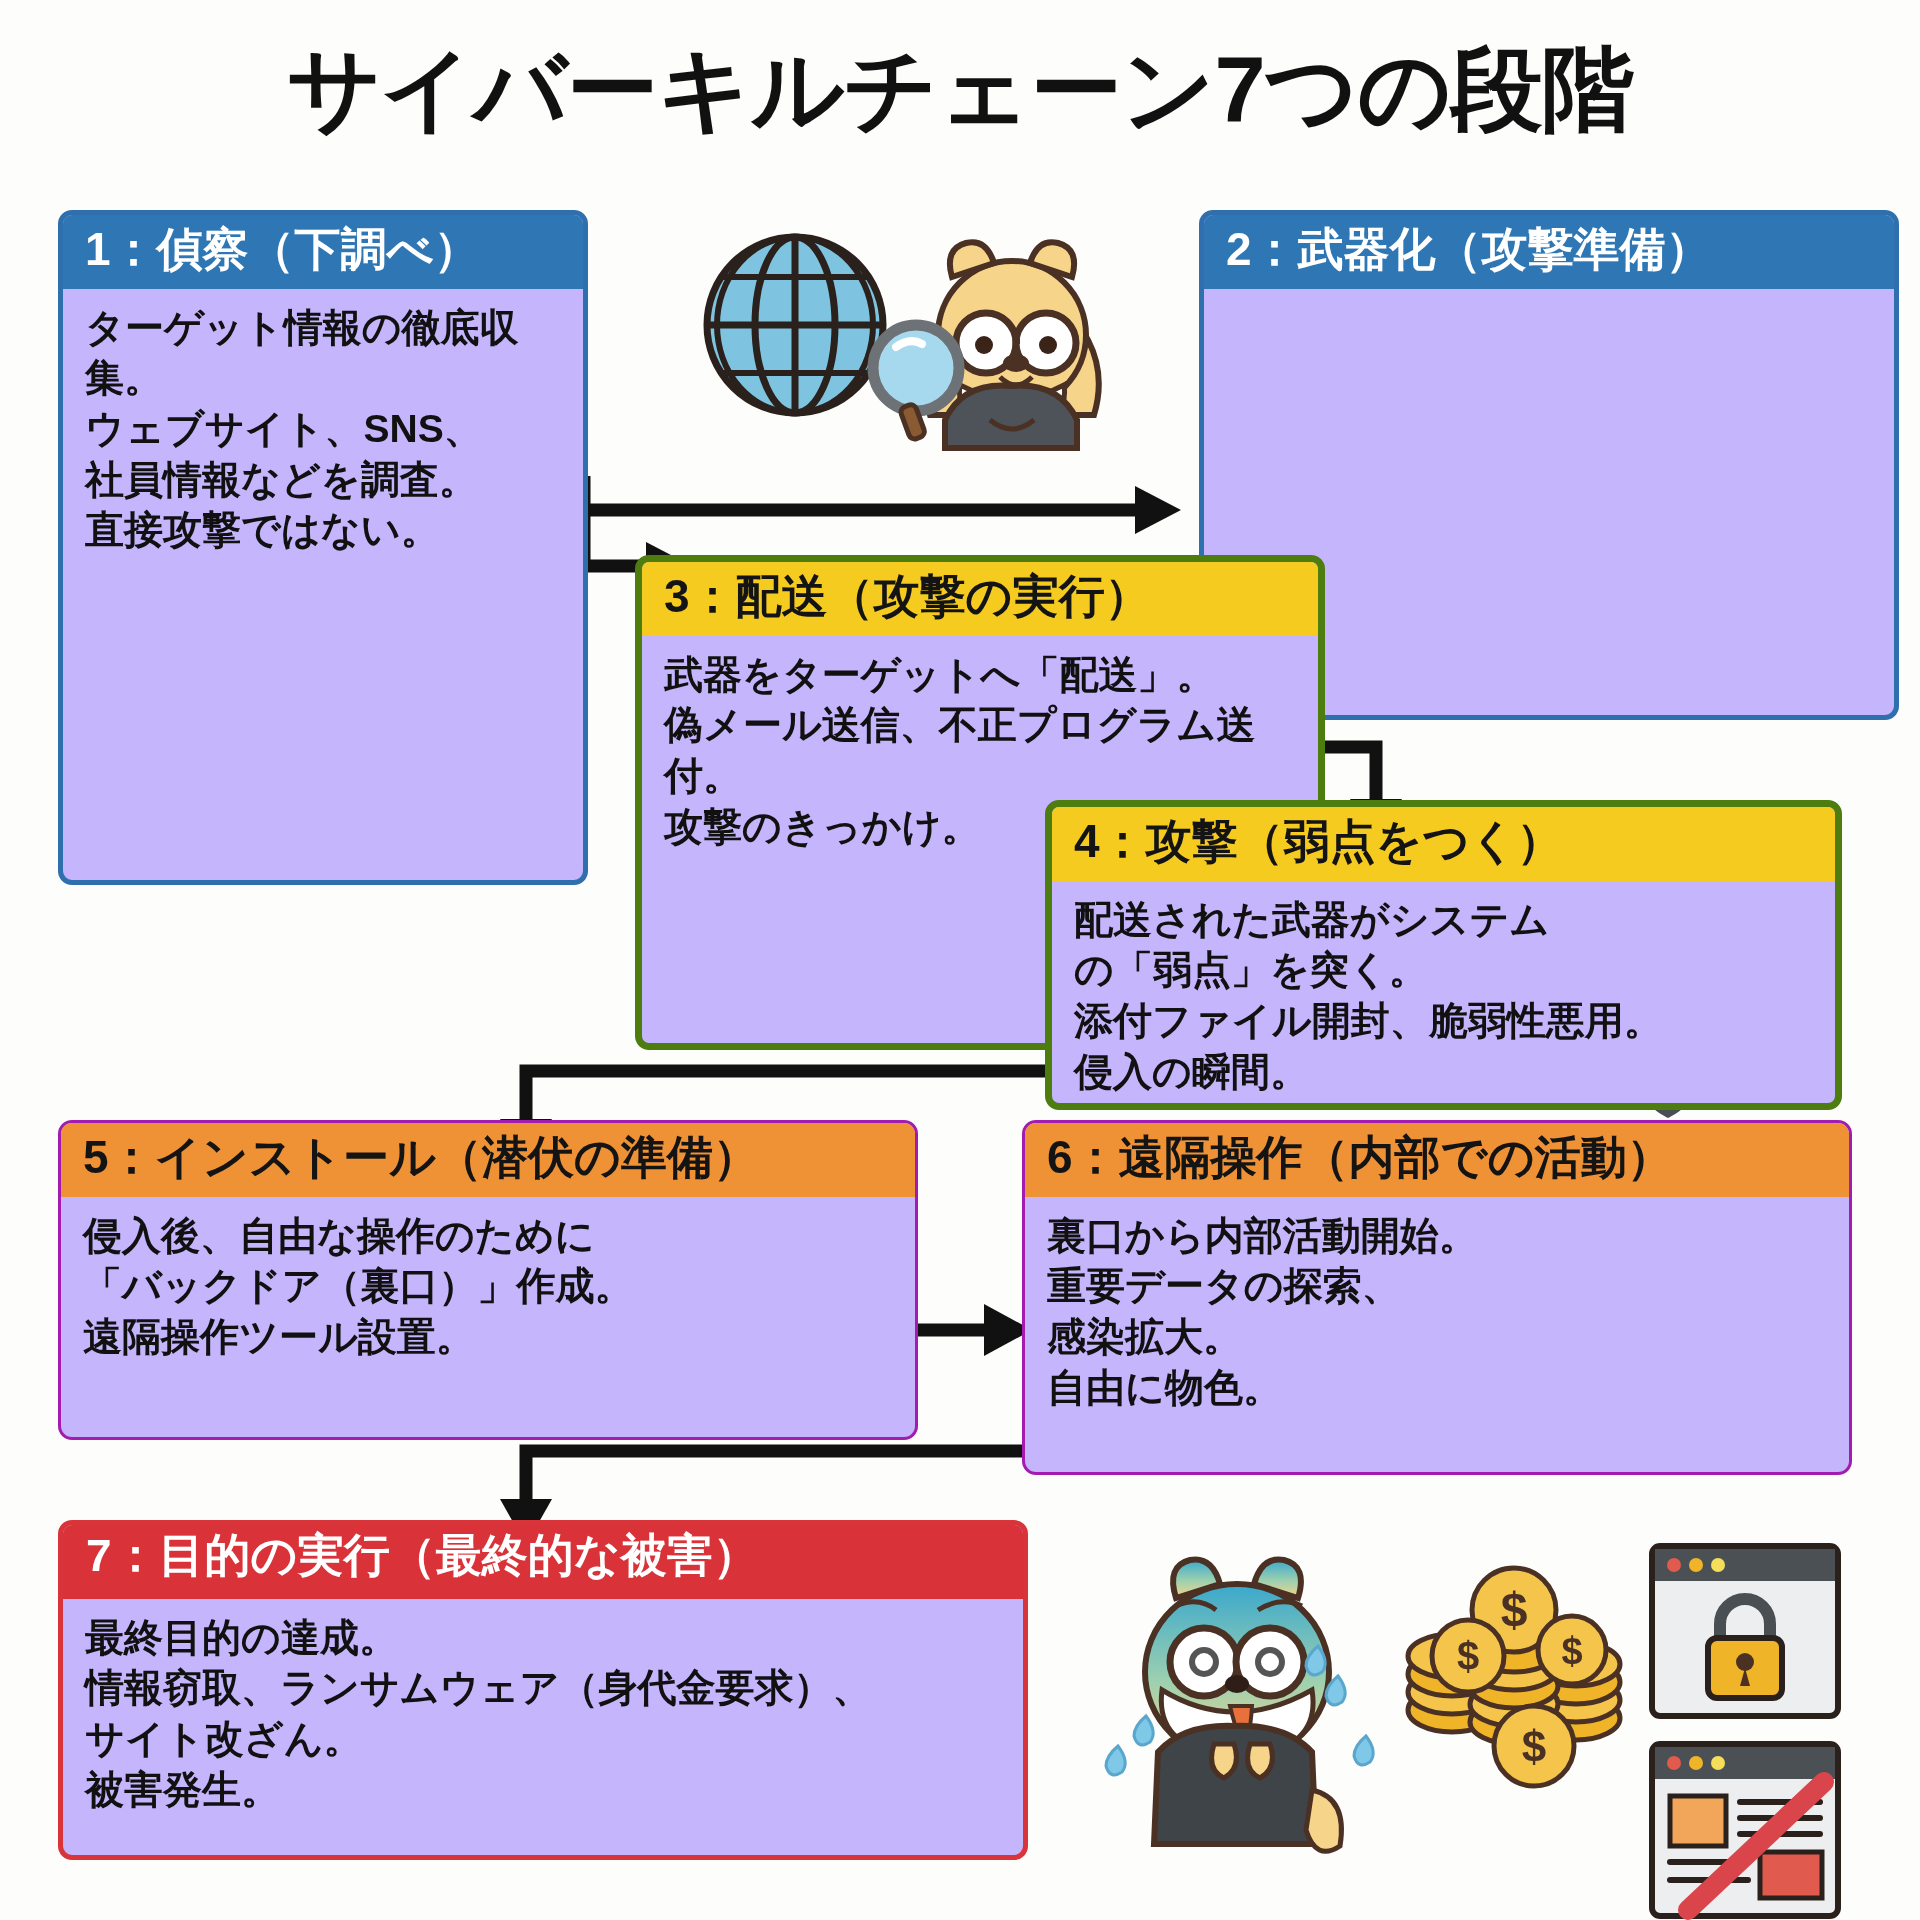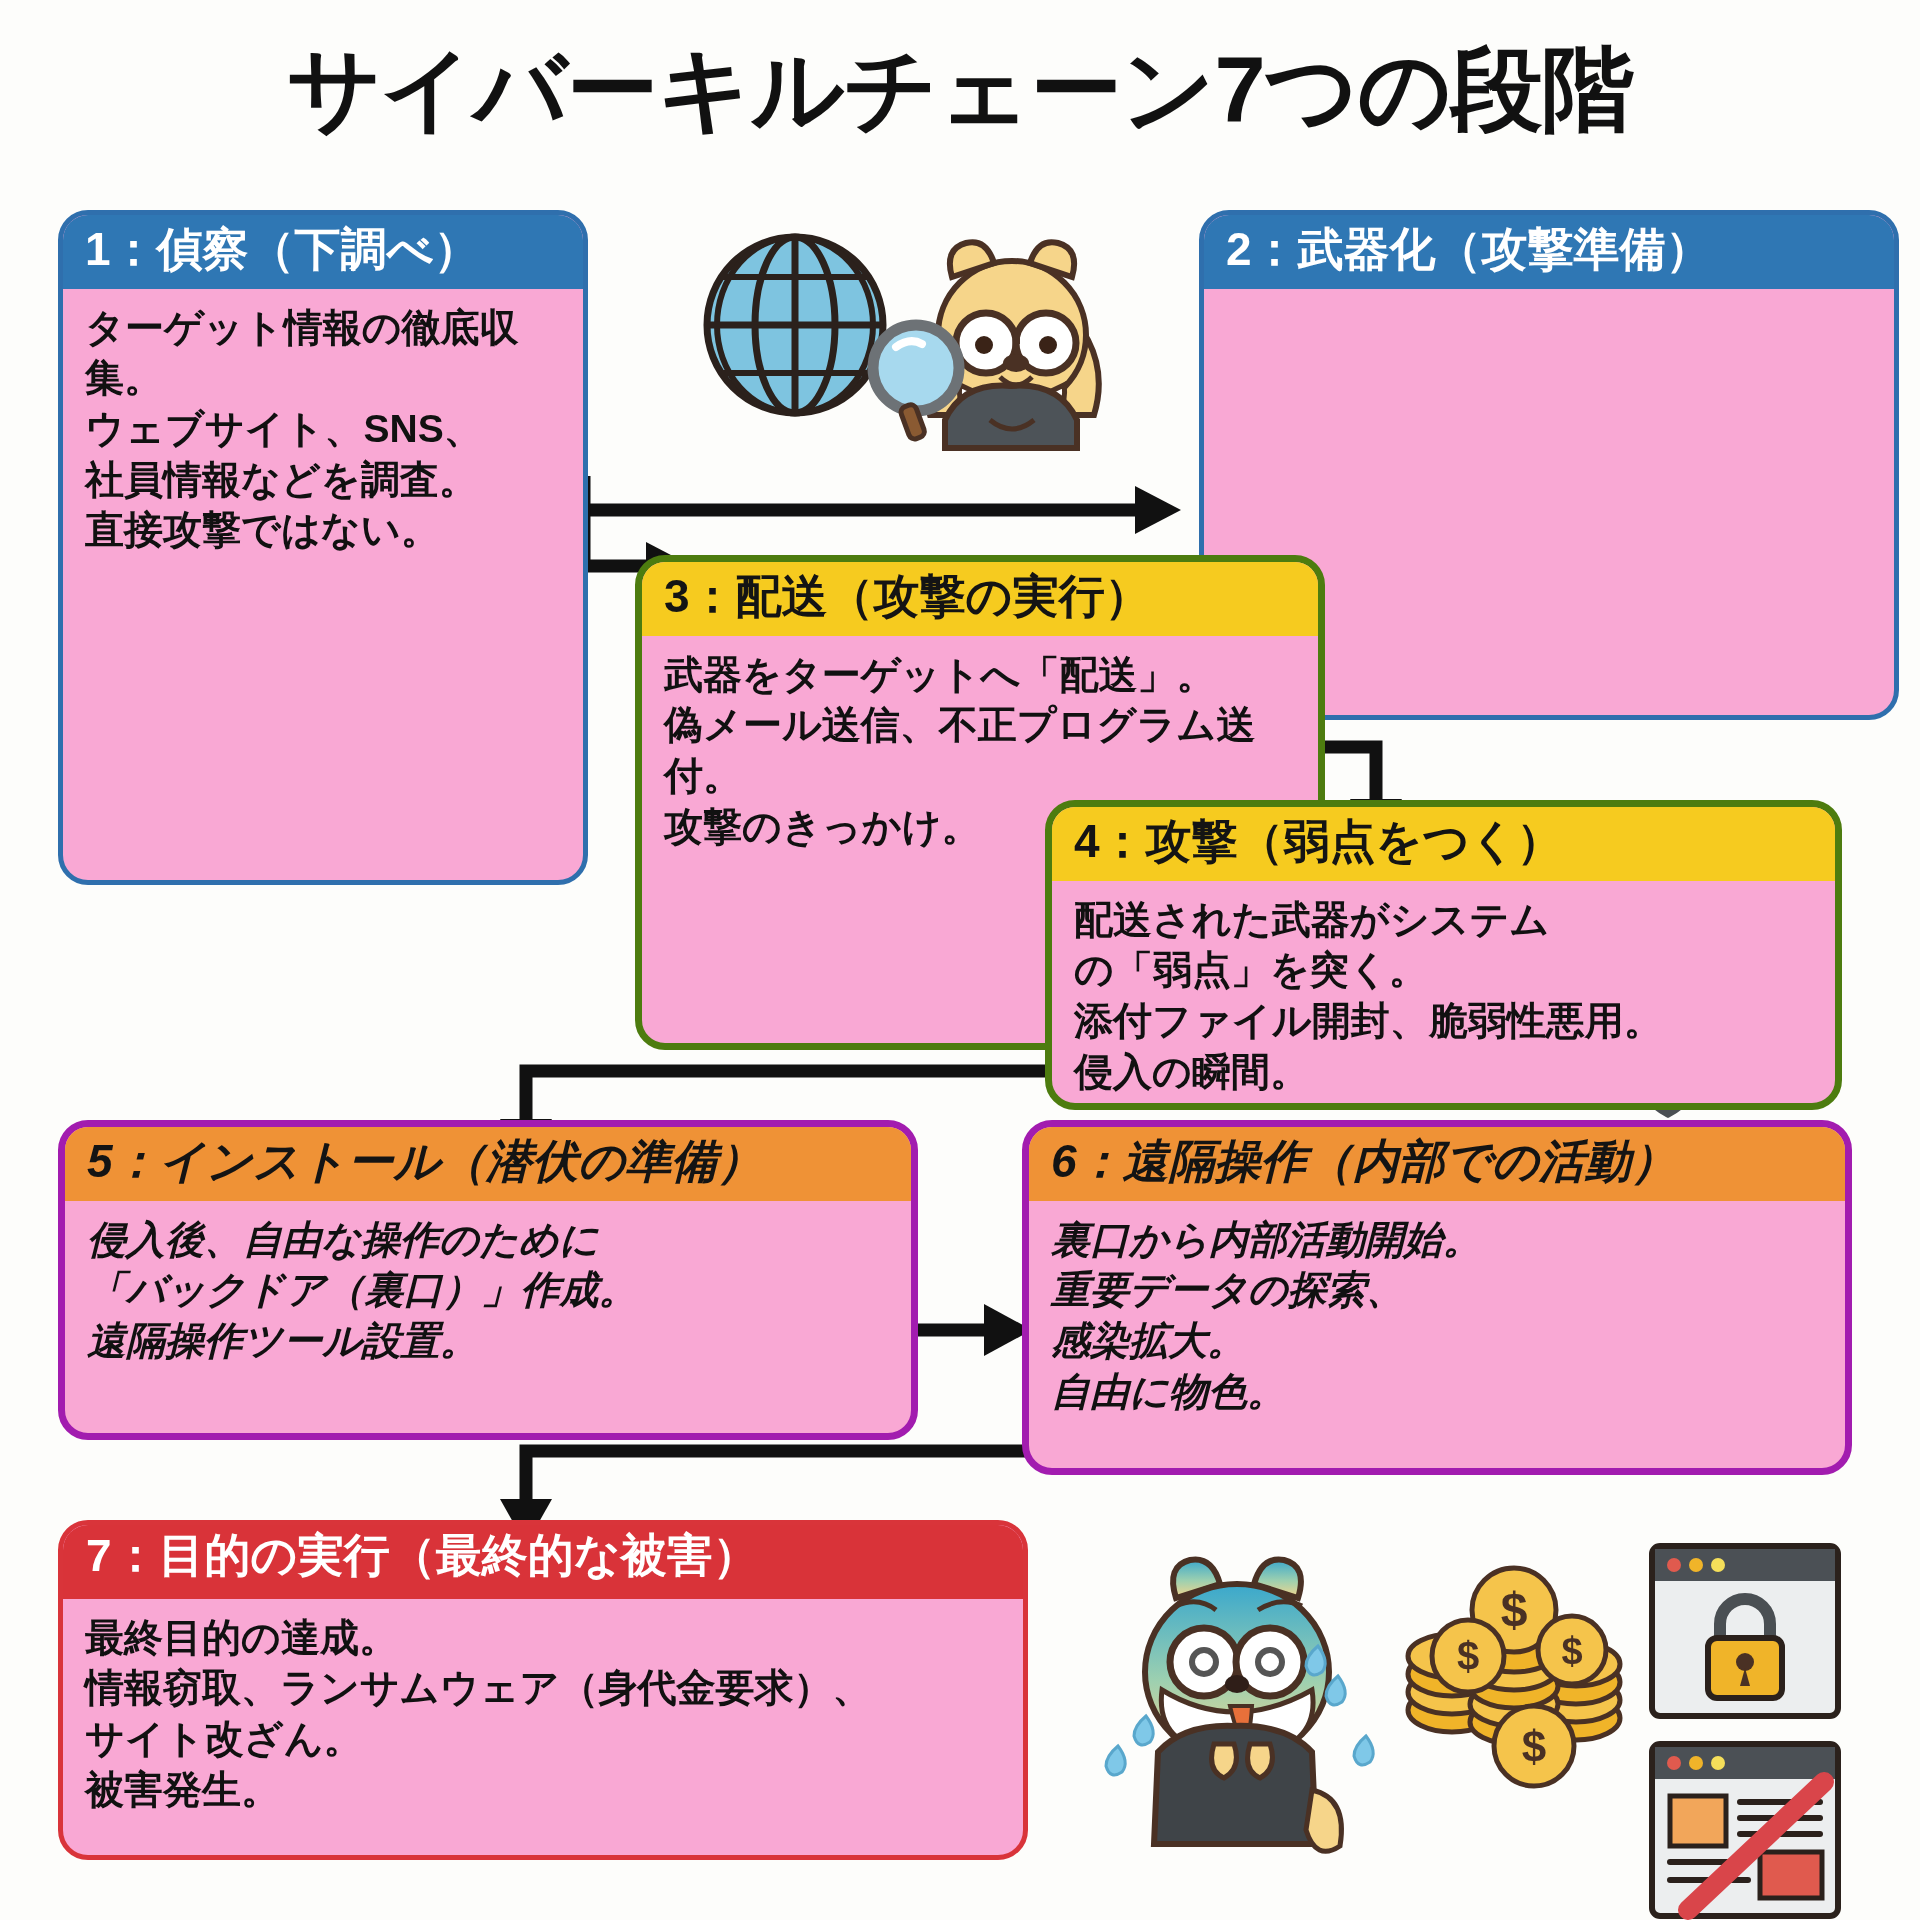--- a/index.html
+++ b/index.html
@@ -12,35 +12,35 @@
   #stage{position:absolute;inset:0;}
 
   .title{
     position:absolute;left:0;right:0;top:28px;
     text-align:center;
     font-size:92px;font-weight:bold;color:#111;
     letter-spacing:-1px;
     white-space:nowrap;
   }
 
-  .card{position:absolute;border-radius:30px;background:#f9a8d4;box-sizing:border-box;overflow:hidden;}
+  .card{position:absolute;border-radius:14px;background:#c4b5fd;box-sizing:border-box;overflow:hidden;}
   .card .hdr{
     font-size:46px;font-weight:bold;color:#fff;
     padding:10px 22px 14px 22px;line-height:1.08;white-space:nowrap;
   }
   .card .body{
     padding:14px 22px 10px 22px;
     font-size:39px;font-weight:bold;color:#111;line-height:1.30;
     white-space:pre-line;
   }
   .c-blue  {border:5px solid #2f6fad;}
   .c-blue  .hdr{background:#2f77b4;}
   .c-yellow{border:7px solid #4d7c0f;}
   .c-yellow .hdr{background:#f6cb1f;color:#141414;}
-  .c-orange{border:7px solid #a21caf;font-style:italic;}
+  .c-orange{border:3px solid #a21caf;}
   .c-orange .hdr{background:#ef9236;color:#141414;}
   .c-red   {border:5px solid #d9343a;}
   .c-red   .hdr{background:#d93339;font-family:Liberation Mono, monospace;}
 
   .art{position:absolute;pointer-events:none;}
   .conn{position:absolute;pointer-events:none;}
 </style>
 </head>
 <body style="background: rgb(253, 253, 251);">
 

